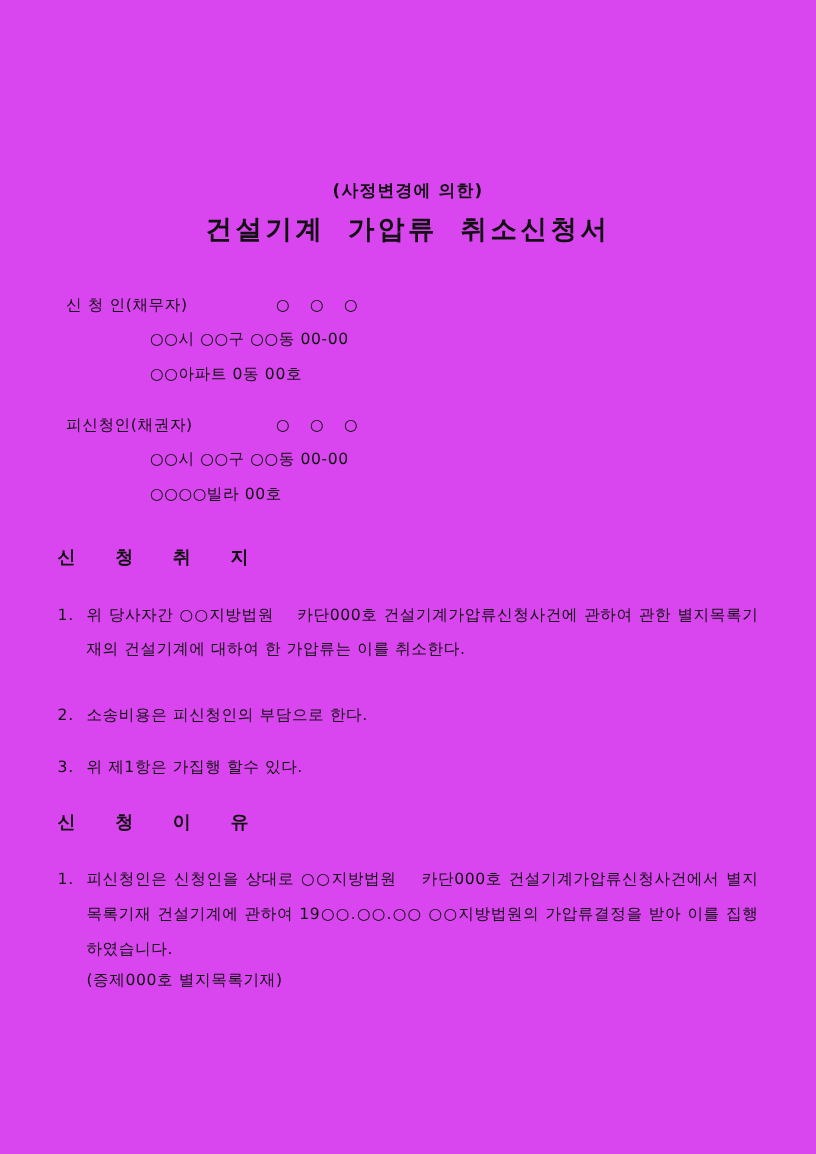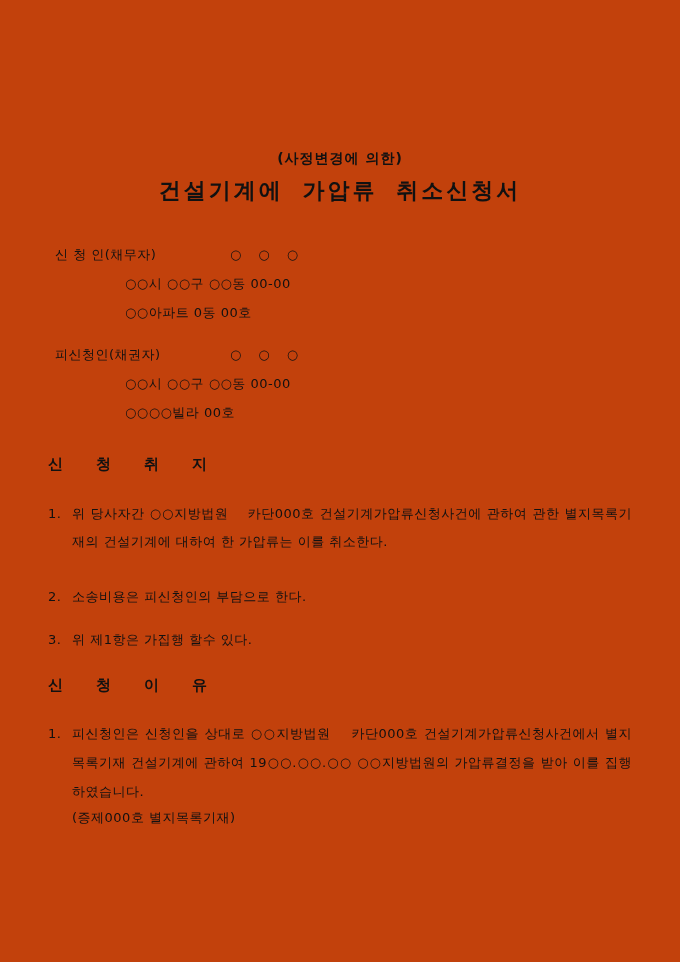--- a/index.html
+++ b/index.html
@@ -6,21 +6,21 @@
     margin: 0;
     padding: 0;
     background: #ffffff;
   }
   .page {
     position: relative;
     width: 680px;
     height: 962px;
     box-sizing: border-box;
     padding: 150px 48px 0 48px;
-    background: #c2410c;
+    background: #d946ef;
     color: #111111;
     font-family: "DejaVu Sans", "Liberation Sans", sans-serif;
     font-size: 13px;
     letter-spacing: 0.5px;
     overflow: hidden;
   }
   .subtitle {
     text-align: center;
     font-size: 14px;
     font-weight: bold;
@@ -79,21 +79,21 @@
   .reason-item { line-height: 29px; }
   .reason-note { line-height: 23px; }
 </style>
 </head>
 <body>
 
 <div class="page">
 
   <div class="subtitle">(사정변경에 의한)</div>
 
-  <h1 class="title">건설기계에 가압류 취소신청서</h1>
+  <h1 class="title">건설기계 가압류 취소신청서</h1>
 
   <div class="party party-applicant">
     <div class="party-row">
       <span class="party-label">신 청 인(채무자)</span><span class="party-name">○　○　○</span>
     </div>
     <div class="party-addr">○○시 ○○구 ○○동 00-00</div>
     <div class="party-addr">○○아파트 0동 00호</div>
   </div>
 
   <div class="party party-respondent">

